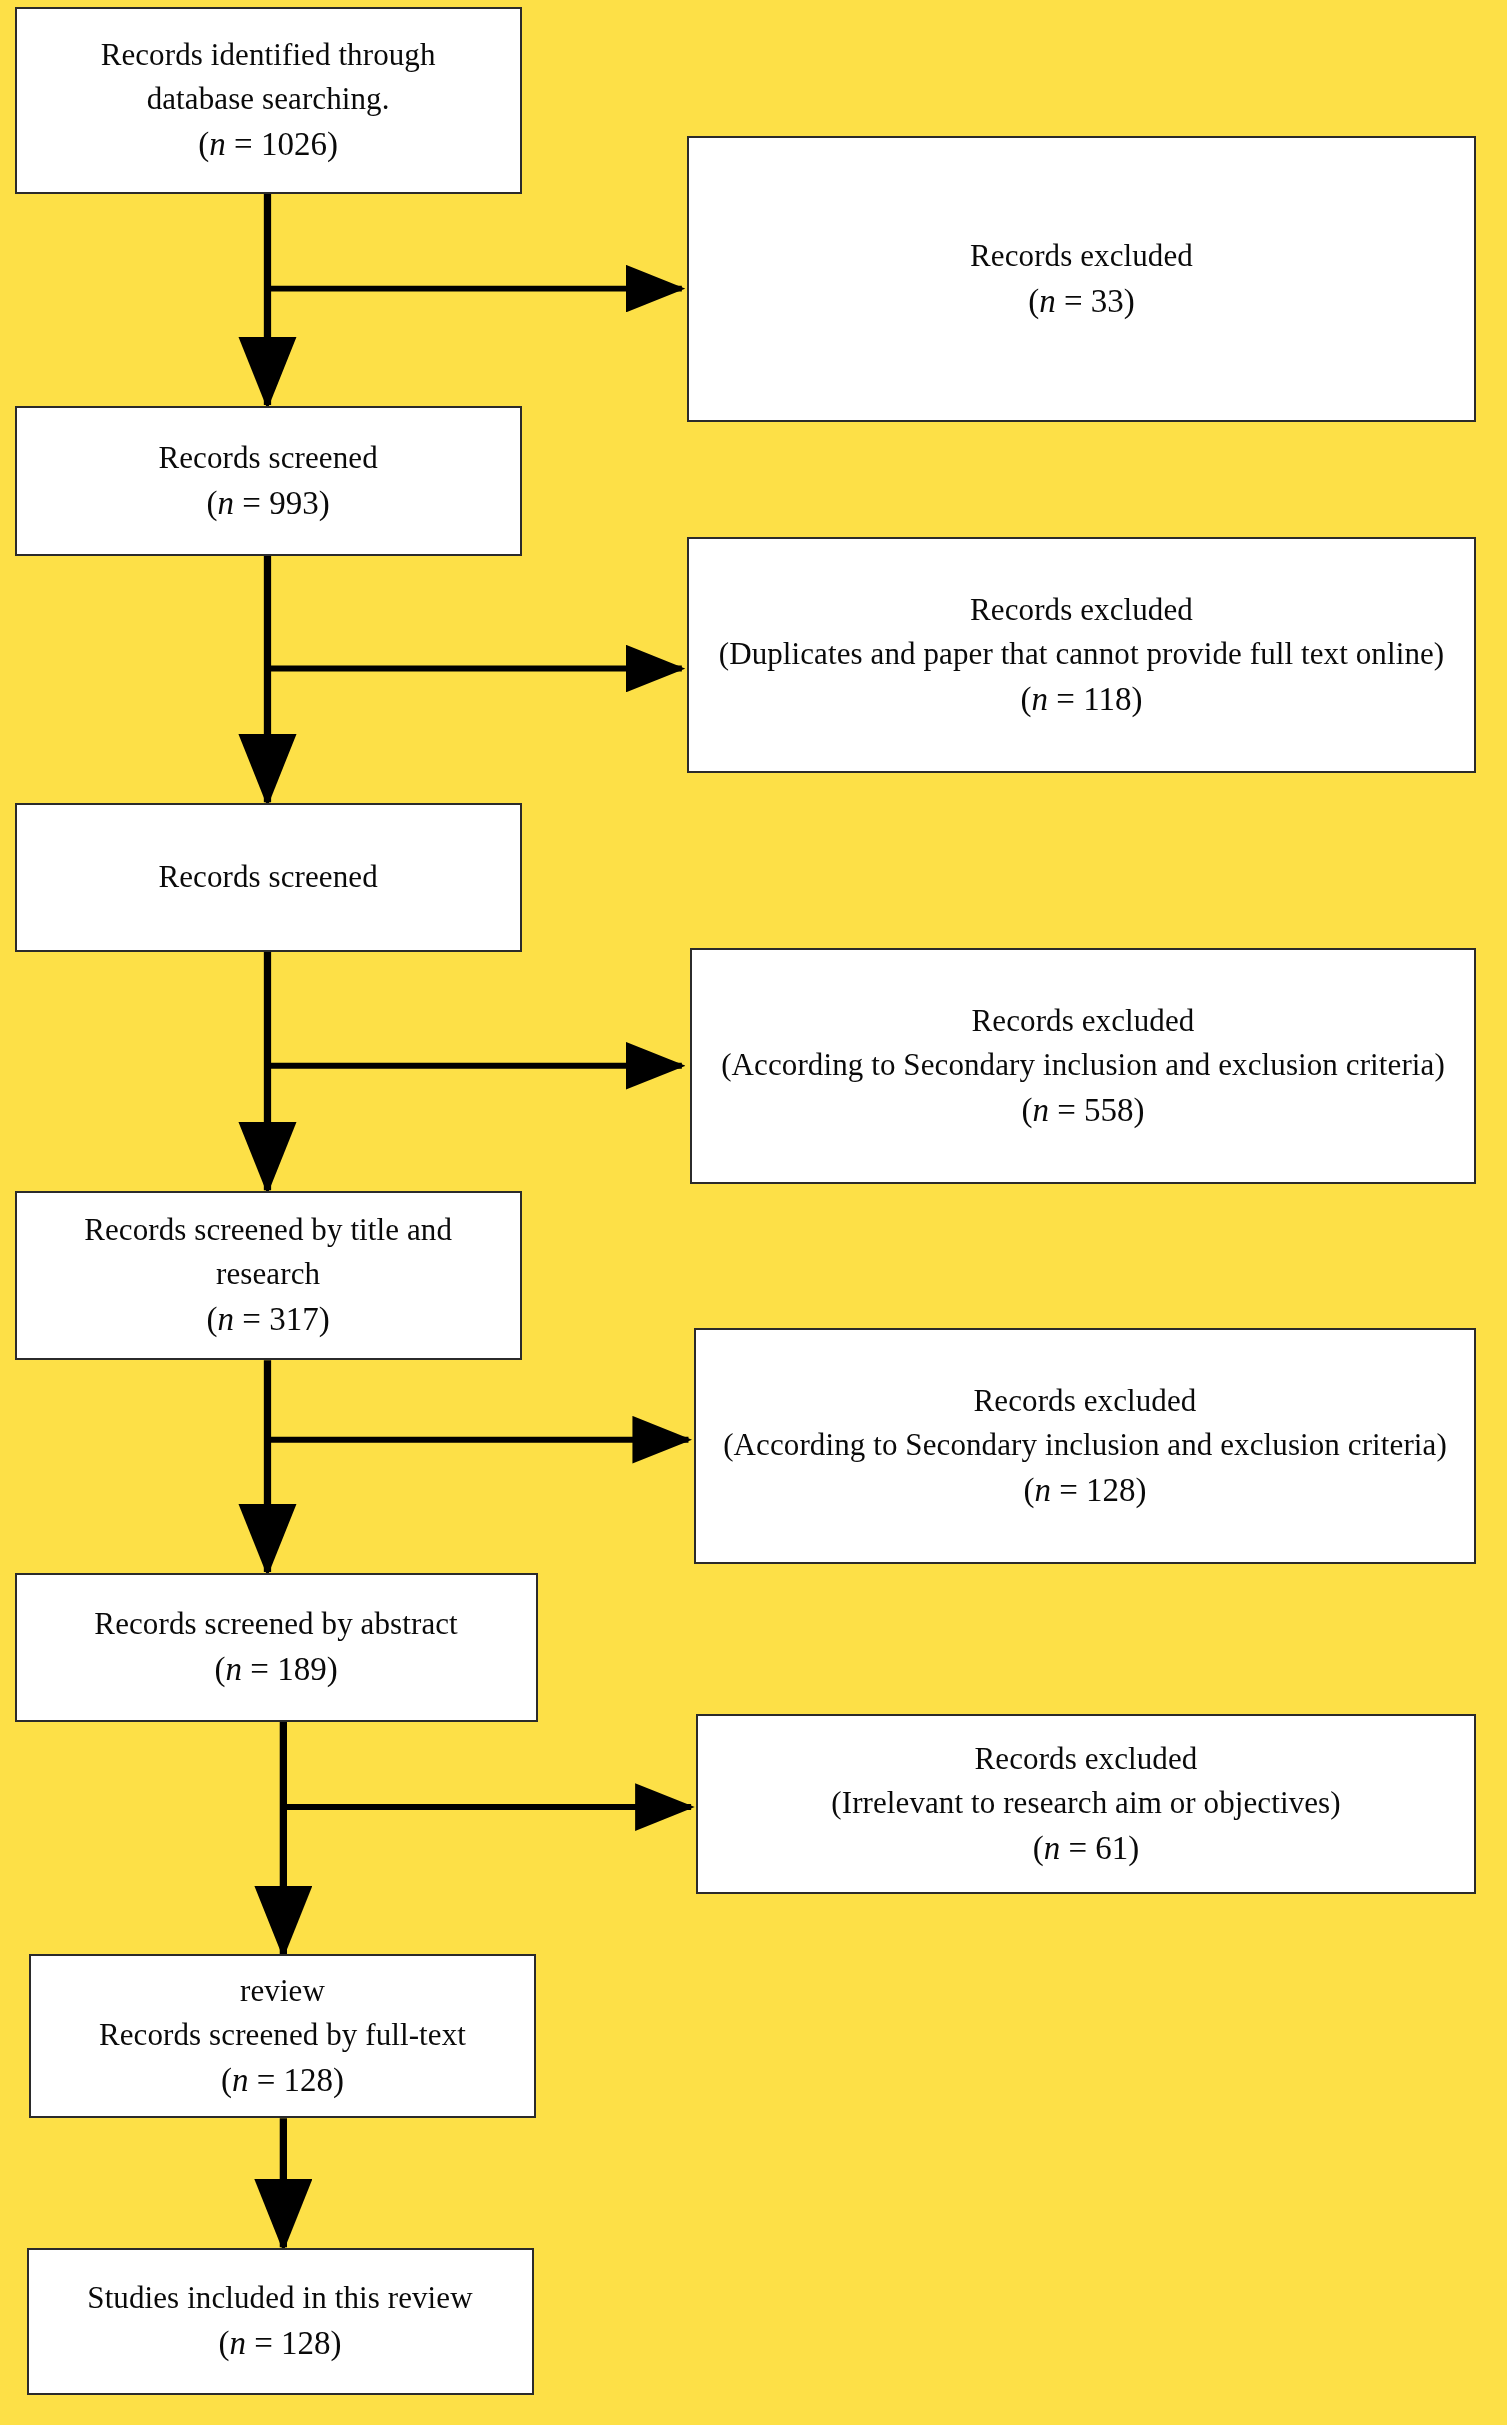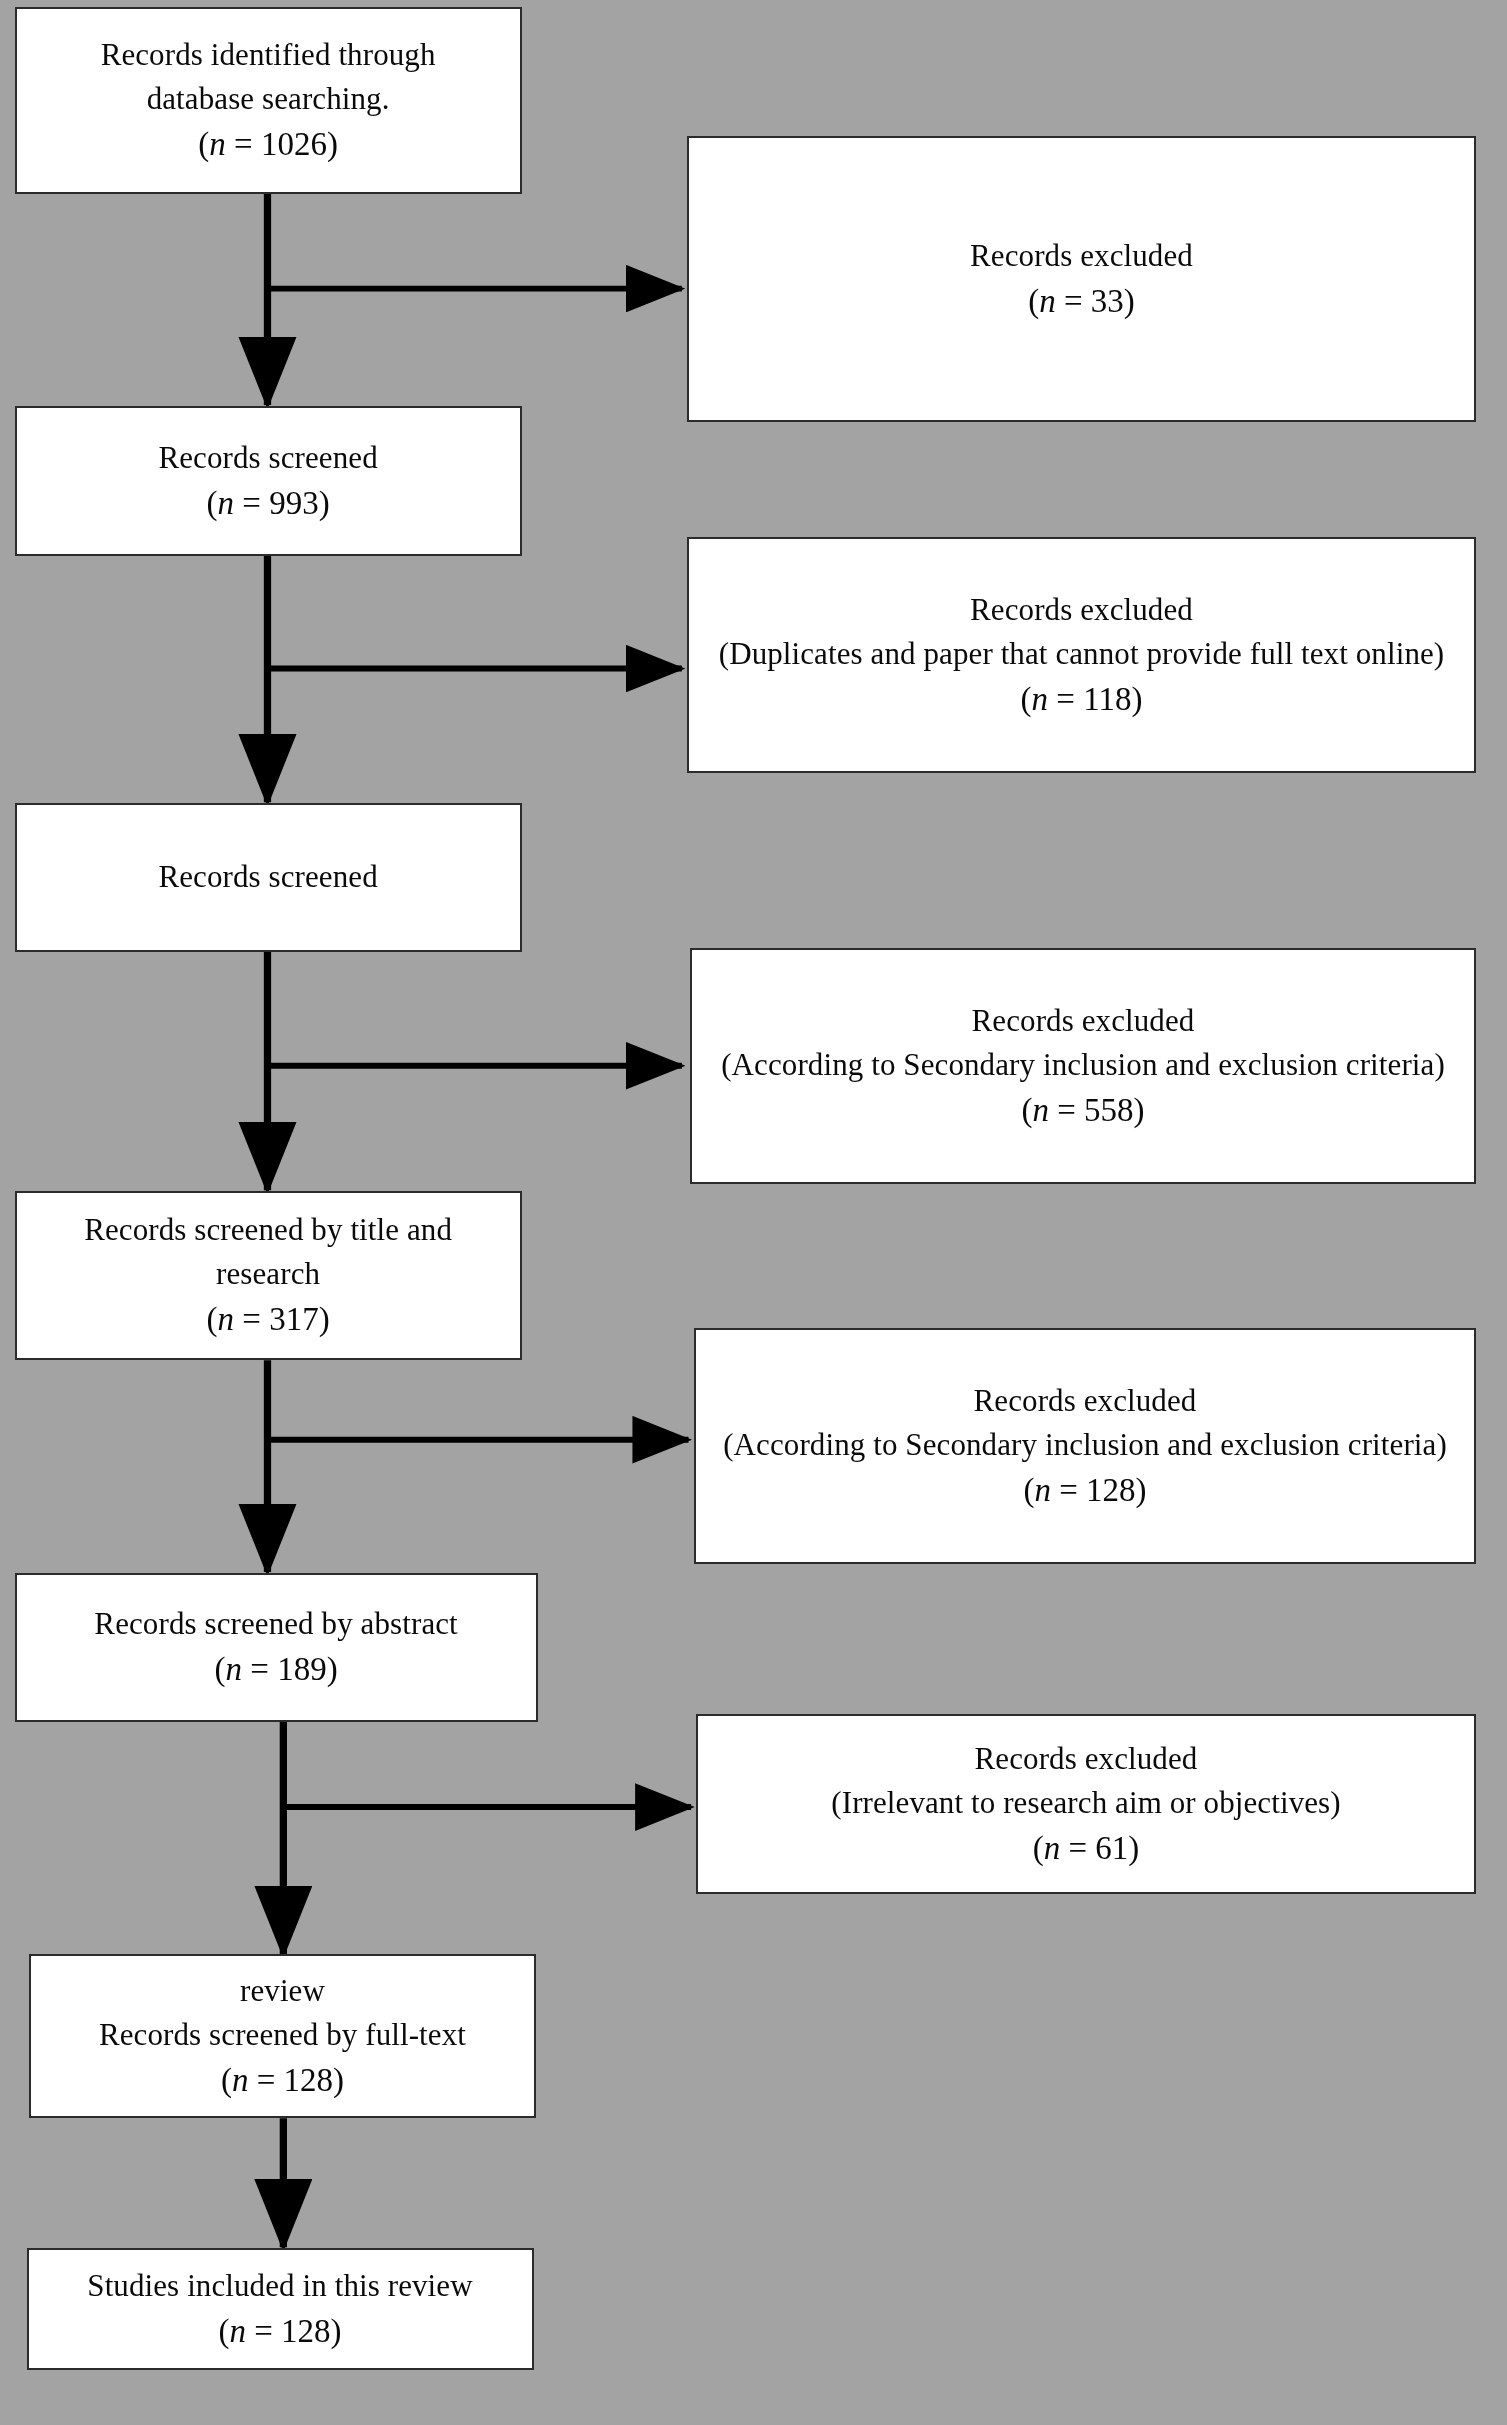--- a/index.html
+++ b/index.html
@@ -8,21 +8,21 @@
     background: #ffffff;
   }
   body {
     font-family: "Liberation Serif", "DejaVu Serif", serif;
     color: #0a0a0a;
   }
   #diagram {
     position: relative;
     width: 1508px;
     height: 2426px;
-    background: #a3a3a3;
+    background: #fde047;
     overflow: hidden;
   }
   .node {
     position: absolute;
     box-sizing: border-box;
     background: #ffffff;
     border: 2.6px solid #2b2b2b;
     display: flex;
     flex-direction: column;
     align-items: center;
@@ -114,21 +114,21 @@
     <span class="line">Records screened by abstract</span>
     <span class="count">(<i>n</i> = 189)</span>
   </div>
 
   <div class="node" style="left:29px; top:1954px; width:507px; height:164px;">
     <span class="line">review</span>
     <span class="line">Records screened by full-text</span>
     <span class="count">(<i>n</i> = 128)</span>
   </div>
 
-  <div class="node" style="left:26.5px; top:2248px; width:507px; height:122px;">
+  <div class="node" style="left:26.5px; top:2248px; width:507px; height:147px;">
     <span class="line">Studies included in this review</span>
     <span class="count">(<i>n</i> = 128)</span>
   </div>
 
   <div class="node" style="left:687px; top:136px; width:789px; height:286px;">
     <span class="line">Records excluded</span>
     <span class="count">(<i>n</i> = 33)</span>
   </div>
 
   <div class="node" style="left:687px; top:537px; width:789px; height:236px;">

